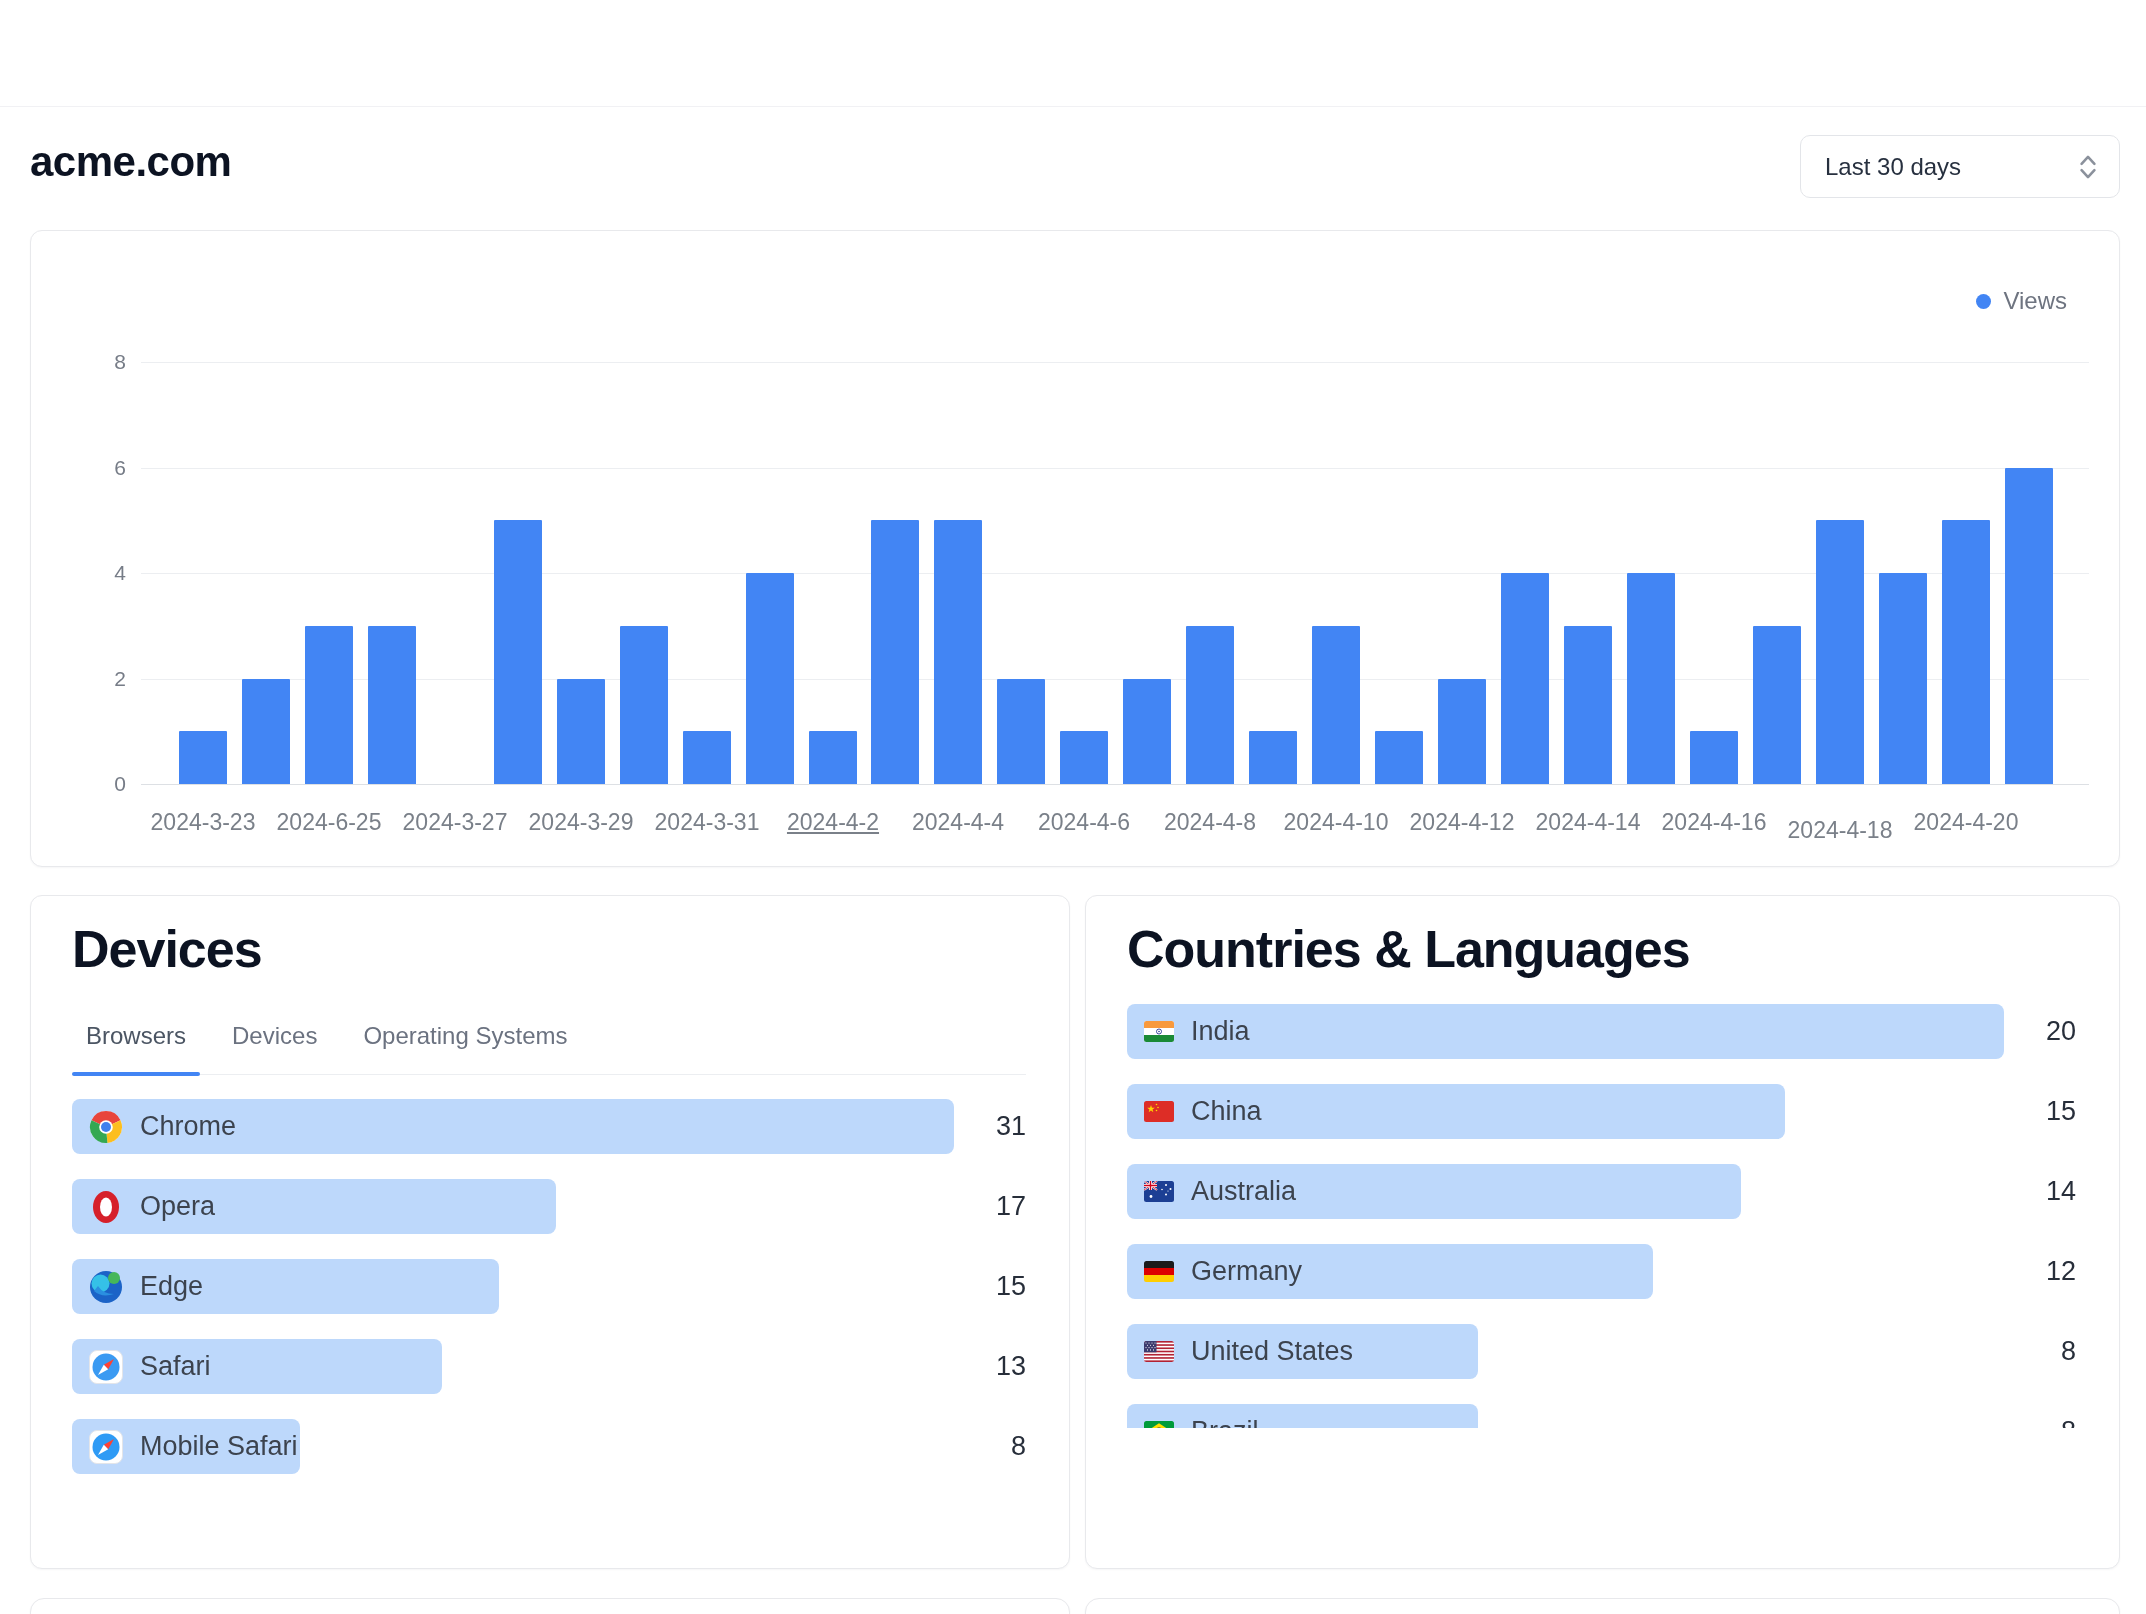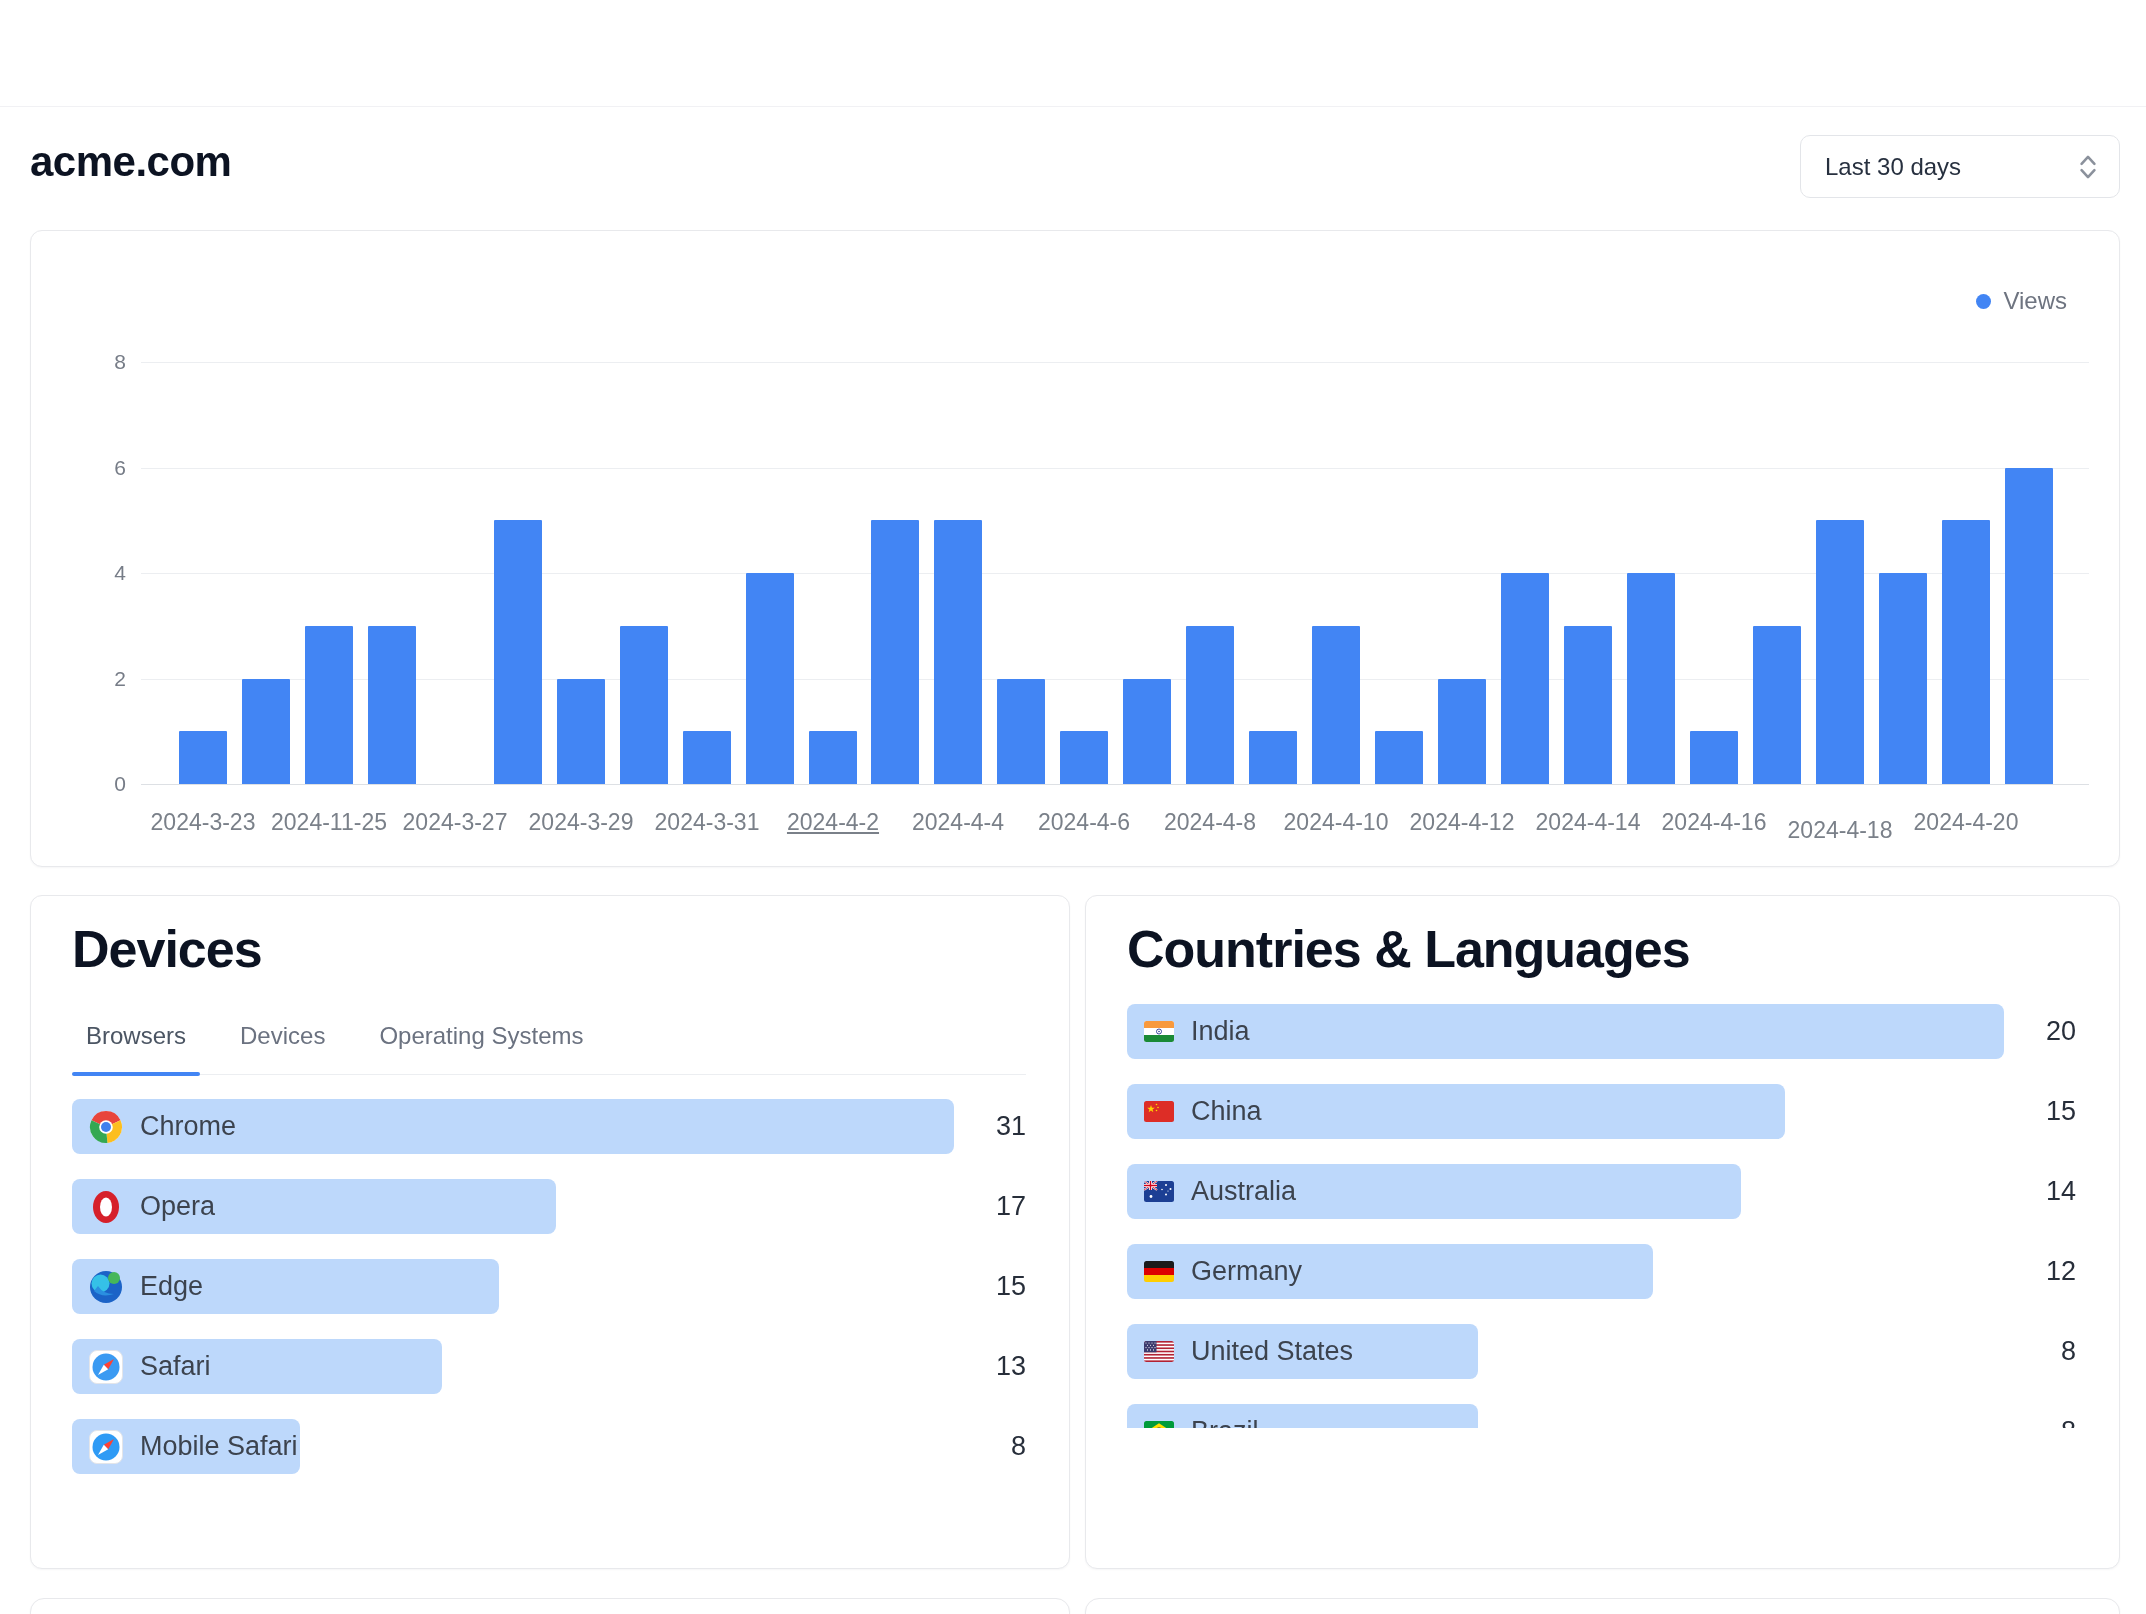--- a/index.html
+++ b/index.html
@@ -40,21 +40,21 @@
   
   .panel { position:absolute; top:895px; height:674px; background:#fff;
     border:1px solid #e8e9ec; border-radius:12px;
     box-shadow:0 1px 2px rgba(17,24,39,.04);
     padding:0 43px 0 41px; overflow:hidden; }
   #panel-devices  { left:30px;  width:1040px; }
   #panel-countries{ left:1085px; width:1035px; }
 
   .panel-title { margin-top:22px; font-size:52px; line-height:1.2; font-weight:700;
     color:#0c1322; letter-spacing:-1px; }
-  .tabs { display:flex; gap:26px; margin-top:42px; border-bottom:1px solid #eceef1; }
+  .tabs { display:flex; gap:18px; margin-top:42px; border-bottom:1px solid #eceef1; }
   .tab { position:relative; padding:0 14px 24px; font-size:24px; font-weight:500;
     color:#6b7280; cursor:pointer; white-space:nowrap; }
   .tab.active { color:#4b5563; }
   .tab.active::after { content:""; position:absolute; left:0; right:0; bottom:-2px;
     height:4px; background:#4285f4; border-radius:2px; }
 
   .list { margin-top:18px; height:430px; overflow:hidden;
     display:flex; flex-direction:column; gap:13px; }
   .row { display:flex; align-items:center; height:67px; flex:none; cursor:pointer; }
   .row-track { flex:1; position:relative; height:55px; }
@@ -138,21 +138,21 @@
       <div class="bar" title="2024-4-15: 4" style="height: 50%; background: rgb(66, 133, 244);"></div>
       <div class="bar" title="2024-4-16: 1" style="height: 12.5%; background: rgb(66, 133, 244);"></div>
       <div class="bar" title="2024-4-17: 3" style="height: 37.5%; background: rgb(66, 133, 244);"></div>
       <div class="bar" title="2024-4-18: 5" style="height: 62.5%; background: rgb(66, 133, 244);"></div>
       <div class="bar" title="2024-4-19: 4" style="height: 50%; background: rgb(66, 133, 244);"></div>
       <div class="bar" title="2024-4-20: 5" style="height: 62.5%; background: rgb(66, 133, 244);"></div>
       <div class="bar" title="2024-4-21: 6" style="height: 75%; background: rgb(66, 133, 244);"></div>
     </div>
   <div id="chart-xticks">
       <div class="x-tick" style="left: 172px;">2024-3-23</div>
-      <div class="x-tick" style="left: 298px;">2024-11-25</div>
+      <div class="x-tick" style="left: 298px;">2024-6-25</div>
       <div class="x-tick" style="left: 424px;">2024-3-27</div>
       <div class="x-tick" style="left: 550px;">2024-3-29</div>
       <div class="x-tick" style="left: 676px;">2024-3-31</div>
       <div class="x-tick" style="left: 802px; text-decoration: underline;">2024-4-2</div>
       <div class="x-tick" style="left: 927px;">2024-4-4</div>
       <div class="x-tick" style="left: 1053px;">2024-4-6</div>
       <div class="x-tick" style="left: 1179px;">2024-4-8</div>
       <div class="x-tick" style="left: 1305px;">2024-4-10</div>
       <div class="x-tick" style="left: 1431px;">2024-4-12</div>
       <div class="x-tick" style="left: 1557px;">2024-4-14</div>

